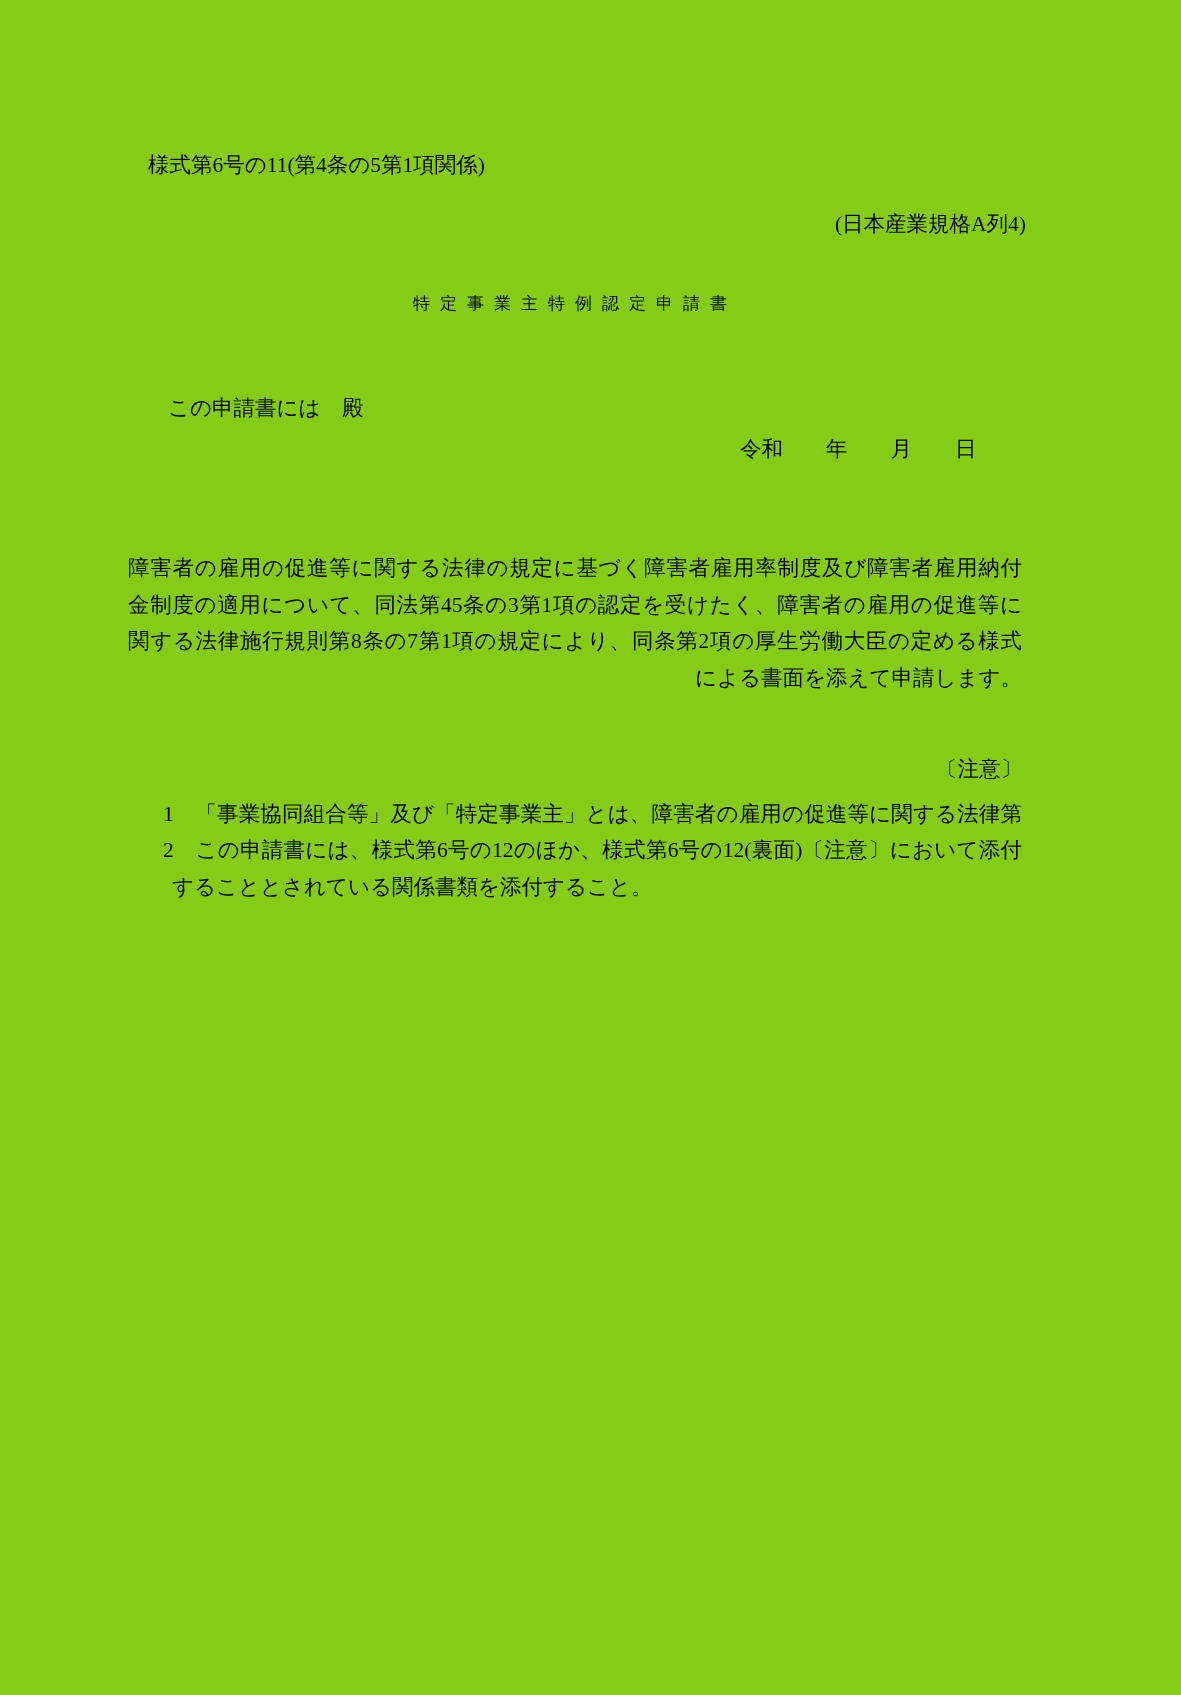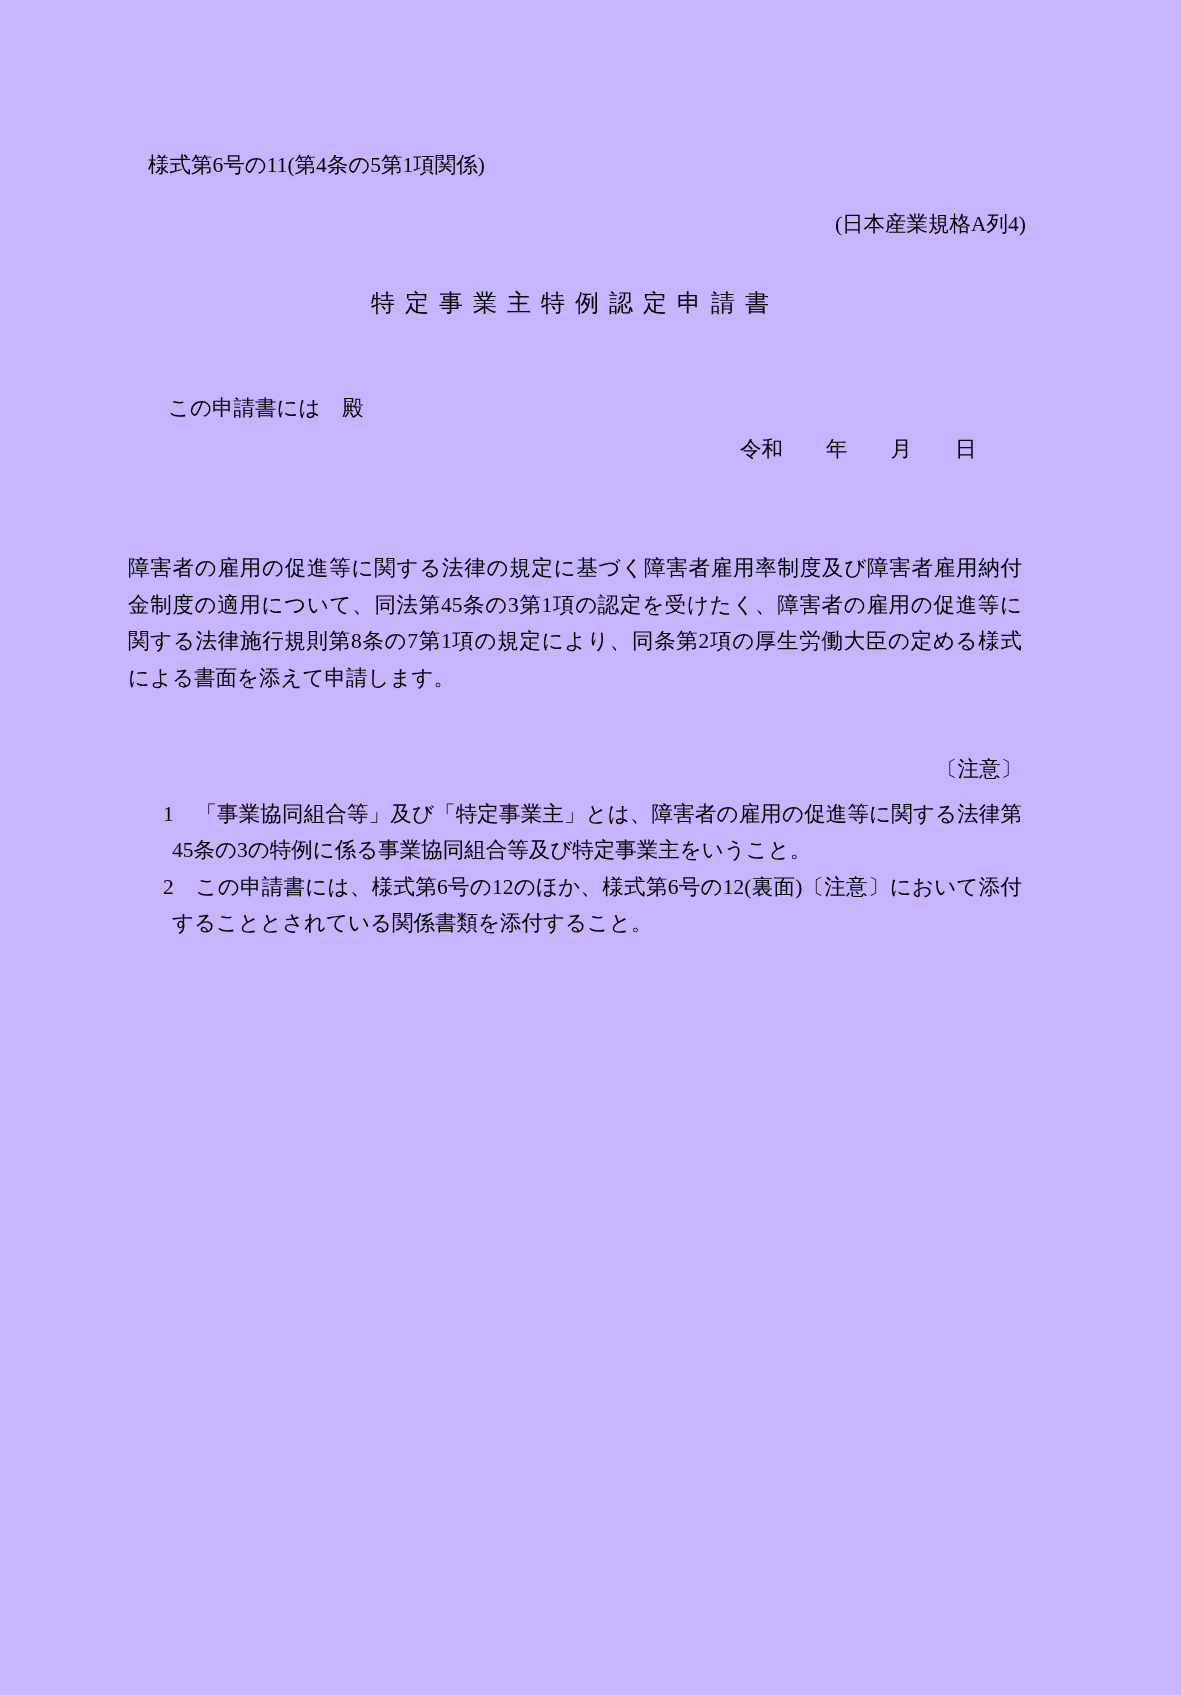--- a/index.html
+++ b/index.html
@@ -5,21 +5,21 @@
   html, body {
     margin: 0;
     padding: 0;
     background: #e8e8e8;
   }
   .page {
     position: relative;
     width: 1181px;
     height: 1695px;
     margin: 0 auto;
-    background: #c4b5fd;
+    background: #84cc16;
     font-family: "Liberation Serif", "DejaVu Serif", serif;
     font-size: 21.5px;
     color: #000000;
     overflow: hidden;
   }
   .abs { position: absolute; }
 
   .form-number {
     left: 148px; top: 153px;
     line-height: 25px;
@@ -30,21 +30,21 @@
     width: 898px;
     text-align: right;
     line-height: 25px;
     white-space: pre;
   }
   .doc-title {
     left: 128px; top: 291px;
     width: 894px;
     margin: 0;
     text-align: center;
-    font-size: 24px;
+    font-size: 17px;
     font-weight: normal;
     letter-spacing: 10px;
     line-height: 25px;
     white-space: pre;
   }
   .addressee {
     left: 168px; top: 396px;
     line-height: 25px;
     white-space: pre;
   }
@@ -72,20 +72,21 @@
   .blank-employer   { width: 348px; margin-right: 7px; }
 
   .body-text {
     left: 128px; top: 550px;
     width: 894px;
   }
   .body-text p {
     margin: 0;
     line-height: 36.5px;
     white-space: pre;
+    text-align: right;
   }
   .just {
     text-align: justify;
     text-align-last: justify;
     white-space: normal !important;
   }
 
   .notice {
     left: 128px; top: 751px;
     width: 894px;
@@ -121,19 +122,18 @@
     <p class="just">障害者の雇用の促進等に関する法律の規定に基づく障害者雇用率制度及び障害者雇用納付</p>
     <p class="just">金制度の適用について、同法第45条の3第1項の認定を受けたく、障害者の雇用の促進等に</p>
     <p class="just">関する法律施行規則第8条の7第1項の規定により、同条第2項の厚生労働大臣の定める様式</p>
     <p>による書面を添えて申請します。</p>
   </div>
 
   <div class="abs notice">
     <div class="notice-heading">〔注意〕</div>
 
     <p class="note-line first just"><span>1</span><span class="note-text">「事業協同組合等」及び「特定事業主」とは、障害者の雇用の促進等に関する法律第</span></p>
-    <p class="note-line cont"><span>45条の3の特例に係る事業協同組合等及び特定事業主をいうこと。</span></p>
 
     <p class="note-line first just"><span>2</span><span class="note-text">この申請書には、様式第6号の12のほか、様式第6号の12(裏面)〔注意〕において添付</span></p>
     <p class="note-line cont"><span>することとされている関係書類を添付すること。</span></p>
   </div>
 
 </div>
 
 </body></html>

